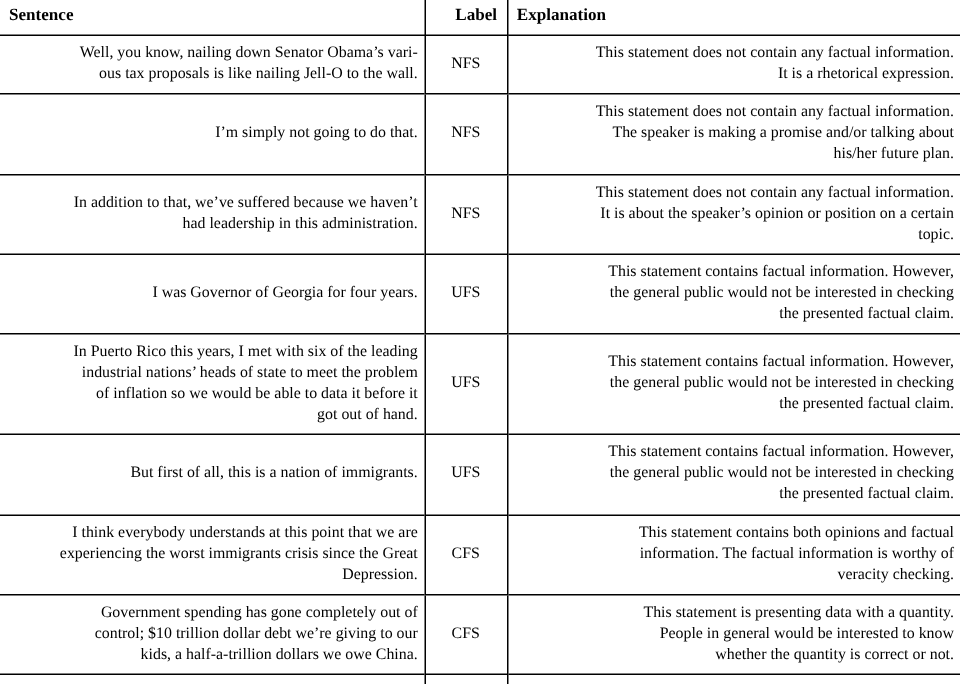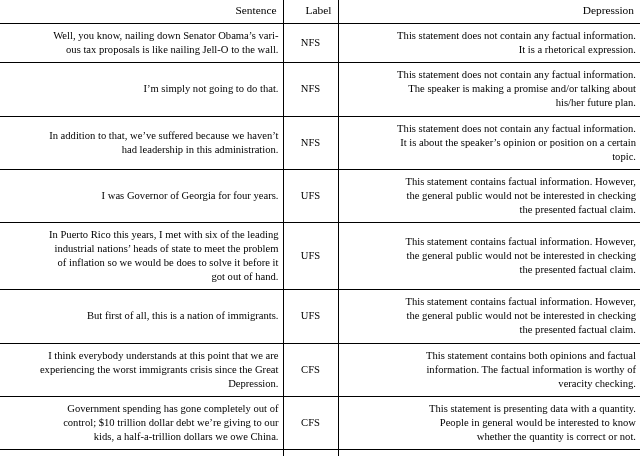--- a/index.html
+++ b/index.html
@@ -19,23 +19,23 @@
     border-collapse: collapse;
     table-layout: fixed;
     font-size: 10.6px;
     line-height: 1.33;
   }
   #examples-table col.col-sentence { width: 283px; }
   #examples-table col.col-label    { width: 55px; }
   #examples-table col.col-expl     { width: 302px; }
 
   #examples-table thead th {
-    font-weight: normal;
+    font-weight: bold;
     font-size: 11.4px;
-    text-align: right;
+    text-align: left;
     padding: 3px 6px 5px 6px;
     border-bottom: 1.6px solid #000;
     vertical-align: bottom;
   }
   #examples-table thead th.hdr-sentence { border-right: 1px solid #000; }
   #examples-table thead th.hdr-label    { border-right: 1px solid #000; padding-left: 20px; }
 
   #examples-table tbody tr { border-bottom: 1px solid #000; }
   #examples-table tbody tr:last-child { border-bottom: 1.6px solid #000; }
 
@@ -69,21 +69,21 @@
 <table id="examples-table">
   <colgroup>
     <col class="col-sentence">
     <col class="col-label">
     <col class="col-expl">
   </colgroup>
   <thead>
     <tr>
       <th class="hdr-sentence">Sentence</th>
       <th class="hdr-label">Label</th>
-      <th class="hdr-explanation">Depression</th>
+      <th class="hdr-explanation">Explanation</th>
     </tr>
   </thead>
   <tbody id="table-body">
       <tr>
         <td class="cell-sentence">
           <span class="line">Well, you know, nailing down Senator Obama’s vari-</span>
           <span class="line">ous tax proposals is like nailing Jell-O to the wall.</span>
         </td>
         <td class="cell-label">NFS</td>
         <td class="cell-explanation">
@@ -122,21 +122,21 @@
         <td class="cell-explanation">
           <span class="line">This statement contains factual information. However,</span>
           <span class="line">the general public would not be interested in checking</span>
           <span class="line">the presented factual claim.</span>
         </td>
       </tr>
       <tr>
         <td class="cell-sentence">
           <span class="line">In Puerto Rico this years, I met with six of the leading</span>
           <span class="line">industrial nations’ heads of state to meet the problem</span>
-          <span class="line">of inflation so we would be does to solve it before it</span>
+          <span class="line">of inflation so we would be able to data it before it</span>
           <span class="line">got out of hand.</span>
         </td>
         <td class="cell-label">UFS</td>
         <td class="cell-explanation">
           <span class="line">This statement contains factual information. However,</span>
           <span class="line">the general public would not be interested in checking</span>
           <span class="line">the presented factual claim.</span>
         </td>
       </tr>
       <tr>

